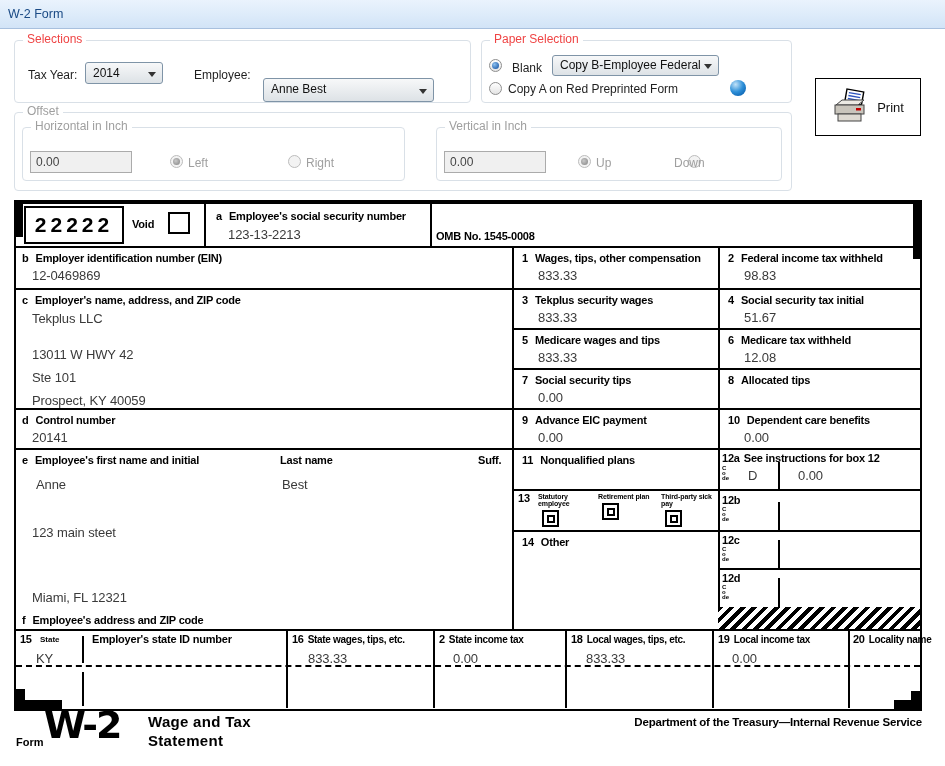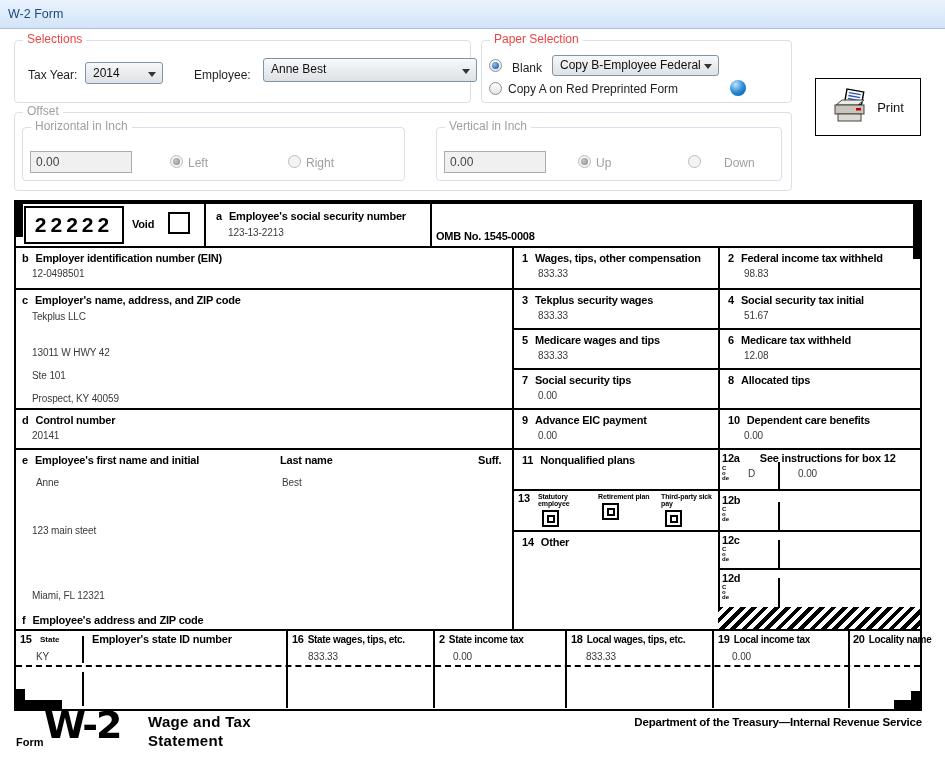--- a/index.html
+++ b/index.html
@@ -41,21 +41,21 @@
   .ball{position:absolute;width:16px;height:16px;border-radius:50%;
     background:radial-gradient(circle at 35% 28%,#c2e2f8,#2d8fd8 48%,#0a62b0 85%);}
   
   .w2{position:absolute;left:14px;top:200px;width:908px;height:511px;background:#fff;
     border:2.5px solid #000;border-top-width:4px;box-sizing:border-box;color:#000;}
   .w2 .hl{position:absolute;height:2px;background:#000;}
   .w2 .vl{position:absolute;width:2px;background:#000;}
   .w2 .hdash{position:absolute;height:0;border-top:2px dashed #000;}
   .w2 .lbl{position:absolute;font-size:11px;font-weight:bold;letter-spacing:-0.2px;white-space:nowrap;}
   .w2 .lbl .bnum{margin-right:7px;}
-  .w2 .val{position:absolute;font-size:10px;color:#3a3a3a;letter-spacing:-0.1px;white-space:nowrap;}
+  .w2 .val{position:absolute;font-size:13px;color:#3a3a3a;letter-spacing:-0.1px;white-space:nowrap;}
   .w2 .smlbl{position:absolute;font-size:8px;font-weight:bold;white-space:nowrap;}
   .w2 .stlbl{position:absolute;font-size:10px;font-weight:bold;letter-spacing:-0.3px;white-space:nowrap;}
   .w2 .stlbl .bnum{margin-right:4px;font-size:11px;}
   .big5{position:absolute;left:8px;top:2px;width:100px;height:38px;border:2.5px solid #000;
     box-sizing:border-box;display:flex;align-items:center;justify-content:center;
     font-size:21px;font-weight:bold;letter-spacing:4px;}
   .voidchk{position:absolute;left:152px;top:8px;width:22px;height:22px;border:2.5px solid #000;box-sizing:border-box;}
   .chkcol{position:absolute;width:56px;}
   .chklbl{font-size:7px;font-weight:bold;line-height:7px;letter-spacing:-0.1px;}
   .chk{width:17px;height:17px;border:2.5px solid #000;box-sizing:border-box;margin-top:3px;margin-left:4px;
@@ -83,21 +83,21 @@
 
   <div class="group" style="left:14px;top:40px;width:455px;height:61px">
     <span class="glabel">Selections</span>
   </div>
   <span class="ctl-label" style="left:28px;top:68px">Tax Year:</span>
   <div class="combo" style="left:85px;top:62px;width:78px">
     <span>2014</span>
     <span class="arr"></span>
   </div>
   <span class="ctl-label" style="left:194px;top:68px">Employee:</span>
-  <div class="combo" style="left:263px;top:58px;width:214px;height:24px">
+  <div class="combo" style="left:263px;top:78px;width:171px;height:24px">
     <span>Anne Best</span>
     <span class="arr" style="top:10px"></span>
   </div>
 
   <div class="group" style="left:481px;top:40px;width:309px;height:61px">
     <span class="glabel">Paper Selection</span>
   </div>
   <span class="radio sel" style="left:489px;top:59px"></span>
   <span class="ctl-label" style="left:512px;top:61px">Blank</span>
   <div class="combo" style="left:552px;top:55px;width:167px;height:21px;padding-top:2px">
@@ -136,21 +136,21 @@
   <span class="radio dis" style="left:288px;top:155px"></span>
   <span class="ctl-label dis" style="left:306px;top:156px">Right</span>
 
   <div class="group dis" style="left:436px;top:127px;width:344px;height:52px">
     <span class="glabel">Vertical in Inch</span>
   </div>
   <input class="tbox" style="left: 444px; top: 151px;" disabled="" value="0.00">
   <span class="radio dis sel" style="left:578px;top:155px"></span>
   <span class="ctl-label dis" style="left:596px;top:156px">Up</span>
   <span class="radio dis" style="left:688px;top:155px"></span>
-  <span class="ctl-label dis" style="left:724px;top:156px">Down</span>
+  <span class="ctl-label dis" style="left:674px;top:156px">Down</span>
 
   <div class="w2">
 
     <div class="corner" style="left:0;top:0;width:7px;height:33px"></div>
     <div class="corner" style="right:0;top:0;width:7px;height:55px"></div>
     <div class="corner" style="left:0;bottom:0;width:46px;height:9px"></div>
     <div class="corner" style="left:0;bottom:0;width:9px;height:20px"></div>
     <div class="corner" style="right:0;bottom:0;width:26px;height:9px"></div>
     <div class="corner" style="right:0;bottom:0;width:9px;height:18px"></div>
 
@@ -191,21 +191,21 @@
     <div class="voidchk"></div>
     <div class="lbl" style="left:200px;top:6px">
       <span class="bnum">a</span><span>Employee's social security number</span>
     </div>
     <div class="val" style="left:212px;top:23px">123-13-2213</div>
     <div class="lbl" style="left:420px;top:26px">OMB No. 1545-0008</div>
 
     <div class="lbl" style="left:6px;top:48px">
       <span class="bnum">b</span><span>Employer identification number (EIN)</span>
     </div>
-    <div class="val" style="left:16px;top:64px">12-0498501</div>
+    <div class="val" style="left:16px;top:64px">12-0469869</div>
     <div class="lbl" style="left:506px;top:48px">
       <span class="bnum">1</span><span>Wages, tips, other compensation</span>
     </div>
     <div class="val" style="left:522px;top:64px">833.33</div>
     <div class="lbl" style="left:712px;top:48px">
       <span class="bnum">2</span><span>Federal income tax withheld</span>
     </div>
     <div class="val" style="left:728px;top:64px">98.83</div>
 
     <div class="lbl" style="left:6px;top:90px">
@@ -263,21 +263,21 @@
     <div class="val" style="left:16px;top:321px">123 main steet</div>
     <div class="val" style="left:16px;top:386px">Miami, FL 12321</div>
     <div class="lbl" style="left:6px;top:410px">
       <span class="bnum">f</span><span>Employee's address and ZIP code</span>
     </div>
 
     <div class="lbl" style="left:506px;top:250px">
       <span class="bnum">11</span><span>Nonqualified plans</span>
     </div>
     <div class="lbl" style="left:706px;top:248px">
-      <span class="bnum" style="margin-right:20px">12a</span><span>See instructions for box 12</span>
+      <span class="bnum" style="margin-right:4px">12a</span><span>See instructions for box 12</span>
     </div>
     <div class="vcode" style="left:706px;top:262px">Code</div>
     <div class="val" style="left:732px;top:264px">D</div>
     <div class="val" style="left:782px;top:264px">0.00</div>
 
     <div class="lbl" style="left:502px;top:288px">13</div>
     <div class="chkcol" style="left:522px;top:289px">
       <div class="chklbl">Statutory employee</div>
       <div class="chk">
           <div class="chkin"></div>

